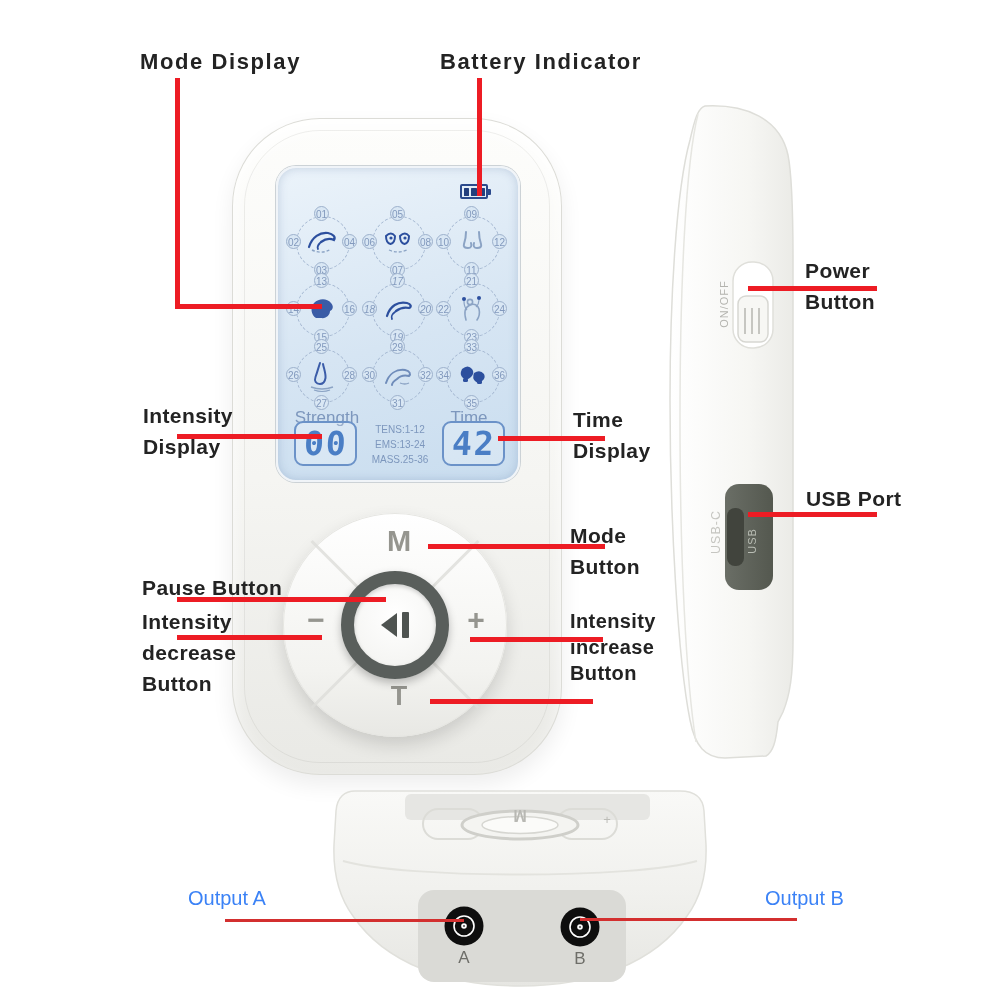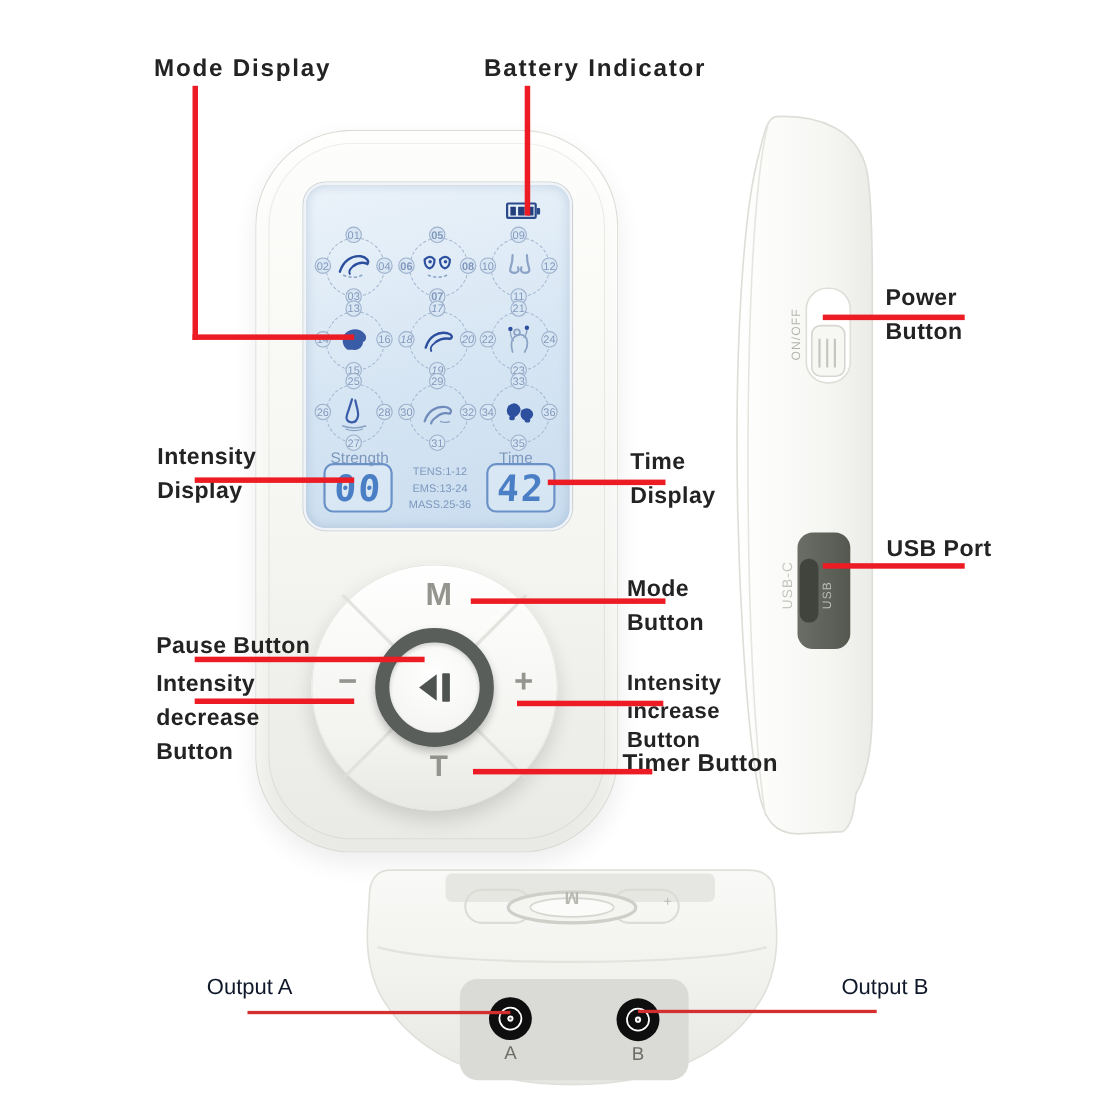--- a/index.html
+++ b/index.html
@@ -5,21 +5,21 @@
   html,body{margin:0;padding:0;background:#ffffff;}
   #stage{position:relative;width:1000px;height:1000px;background:#ffffff;overflow:hidden;
          font-family:"Liberation Sans", sans-serif;}
   .abs{position:absolute;}
 
   
   .lbl{position:absolute;font-weight:bold;font-size:21px;color:#232323;line-height:31px;
        letter-spacing:0.4px;white-space:nowrap;}
   .lbl-top{font-size:22px;letter-spacing:1.6px;}
   .lbl-tight{line-height:26px;font-size:20px;}
-  .out-lbl{position:absolute;font-size:20px;color:#0f172a;white-space:nowrap;}
+  .out-lbl{position:absolute;font-size:20px;color:#3b82f6;white-space:nowrap;}
   .rline{position:absolute;background:#ed1c24;}
   .rline-dark{position:absolute;background:#d32f2f;}
 
   
   .device-front{position:absolute;left:232px;top:118px;width:330px;height:657px;border-radius:88px;
     background:linear-gradient(180deg,#fdfdfb 0%,#f5f5f2 55%,#e9e9e5 100%);
     box-shadow:inset 0 0 0 1px #dcdcd7, inset 0 12px 18px rgba(255,255,255,0.9), 0 10px 22px rgba(0,0,0,0.07);}
   .device-bezel{position:absolute;left:12px;top:12px;right:12px;bottom:12px;border-radius:76px;
     border:1px solid rgba(120,120,115,0.12);}
   .screen{position:absolute;left:44px;top:48px;width:240px;height:312px;border-radius:20px;
@@ -36,21 +36,21 @@
   
   .mode-group{position:absolute;width:70px;height:70px;}
   .mode-dash{position:absolute;left:9px;top:9px;width:52px;height:52px;border:1px dashed #a3b6d0;border-radius:50%;}
   .mnum{position:absolute;width:15px;height:15px;border:1px solid #9db1cc;border-radius:50%;
     background:#d9e7f4;color:#82.9;color:#8299bd;font-size:10px;line-height:15px;text-align:center;
     box-sizing:border-box;}
   .n-top{left:27px;top:-1px;} .n-left{left:-1px;top:27px;} .n-bottom{left:27px;top:55px;} .n-right{left:55px;top:27px;}
   .mode-icon{position:absolute;left:16px;top:16px;width:38px;height:38px;}
 
   
-  .seg-label{position:absolute;width:66px;text-align:center;font-size:14px;color:#7d97bd;top:240px;}
+  .seg-label{position:absolute;width:66px;text-align:center;font-size:17px;color:#7d97bd;top:240px;}
   .seg-box{position:absolute;top:253px;width:63px;height:45px;border:2px solid #6b92c8;border-radius:9px;
     background:rgba(255,255,255,0.22);box-sizing:border-box;display:flex;align-items:center;justify-content:center;}
   .seg-val{font-family:"DejaVu Sans Mono",monospace;font-weight:bold;font-size:33px;color:#4a7ec5;
     letter-spacing:2px;transform:skewX(-3deg);}
   .info-text{position:absolute;left:84px;top:254px;width:76px;text-align:center;font-size:10px;
     line-height:15px;color:#7d97bd;white-space:nowrap;}
 
   
   .dpad{position:absolute;left:283px;top:513px;width:224px;height:224px;}
   .pad-circle{position:absolute;inset:0;border-radius:50%;
@@ -92,21 +92,21 @@
     <span class="mnum n-top">01</span>
     <span class="mnum n-left">02</span>
     <span class="mnum n-bottom">03</span>
     <span class="mnum n-right">04</span>
     <div class="mode-icon"><svg width="38" height="38" viewBox="0 0 38 38">
                 <path d="M6 24 C9 14 17 9 25 10 C30 11 33 14 31 17 C27 15 22 16 18 19" stroke="#2c4f9e" stroke-width="2.2" fill="none" stroke-linecap="round"></path>
                 <path d="M17 20 c-2 2 -3 4 -2 6" stroke="#2c4f9e" stroke-width="1.8" fill="none" stroke-linecap="round"></path>
                 <path d="M9 27 c6 3 13 3 19 -1" stroke="#8ba3c4" stroke-width="1.4" fill="none" stroke-dasharray="3 2"></path>
               </svg></div>
   </div>
-          <div class="mode-group" style="left: 85px; top: 39px; font-weight: bold;">
+          <div class="mode-group" style="left: 85px; top: 39px;">
     <div class="mode-dash"></div>
     <span class="mnum n-top">05</span>
     <span class="mnum n-left">06</span>
     <span class="mnum n-bottom">07</span>
     <span class="mnum n-right">08</span>
     <div class="mode-icon"><svg width="38" height="38" viewBox="0 0 38 38">
                 <path d="M7 13 q5 -5 9 0 q0 7 -4.5 8 q-4.5 -1 -4.5 -8 Z" stroke="#2c4f9e" stroke-width="2" fill="none" stroke-linejoin="round"></path>
                 <path d="M21 13 q5 -5 9 0 q0 7 -4.5 8 q-4.5 -1 -4.5 -8 Z" stroke="#2c4f9e" stroke-width="2" fill="none" stroke-linejoin="round"></path>
                 <circle cx="12" cy="15" r="1.6" fill="#2c4f9e"></circle>
                 <circle cx="26" cy="15" r="1.6" fill="#2c4f9e"></circle>
@@ -316,21 +316,20 @@
   </div>
   <div class="lbl" style="left:570px;top:520px;">
     <div>Mode</div>
       <div>Button</div>
   </div>
   <div class="lbl lbl-tight" style="left:570px;top:608px;">
     <div>Intensity</div>
       <div>increase</div>
     <div>Button</div>
   </div>
-  <div class="lbl" style="left:566px;top:678px;font-size:22px;">Timer Button</div>
   <div class="lbl" style="left:805px;top:255px;">
     <div>Power</div>
       <div>Button</div>
   </div>
   <div class="lbl" style="left:806px;top:483px;">USB Port</div>
   <div class="out-lbl" style="left:188px;top:887px;">Output A</div>
   <div class="out-lbl" style="left:765px;top:887px;">Output B</div>
 
   <div class="rline" style="left:175px;top:78px;width:5px;height:231px;"></div>
   <div class="rline" style="left:175px;top:304px;width:147px;height:5px;"></div>

